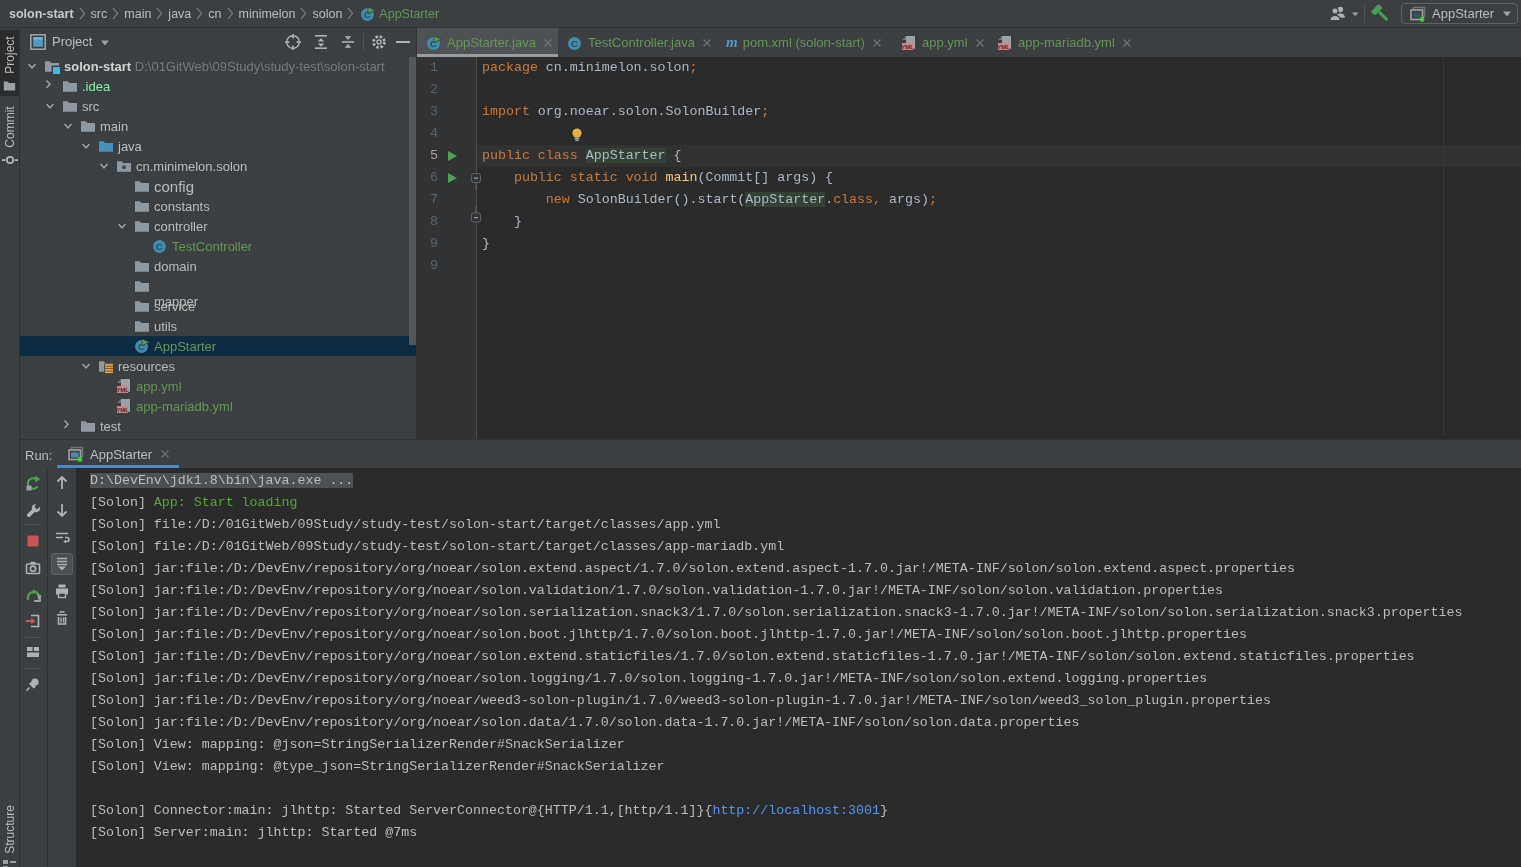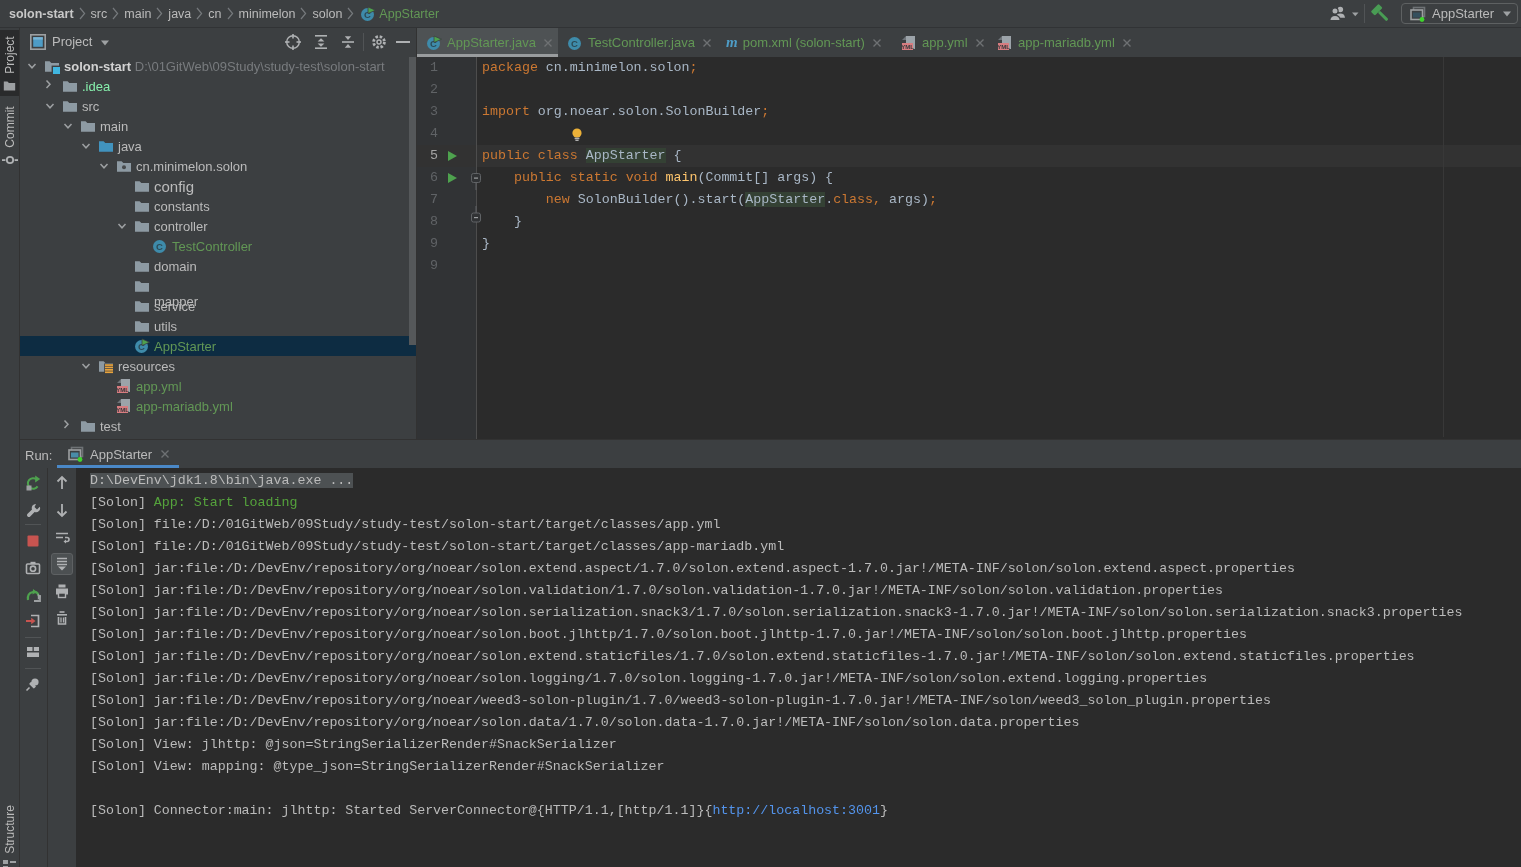--- a/index.html
+++ b/index.html
@@ -492,23 +492,24 @@
     <pre class="abs mono" style="left:14px;top:46px;height:22px;line-height:22px;font-size:13.3px"><span style="color:#bbbbbb">[Solon] file:/D:/01GitWeb/09Study/study-test/solon-start/target/classes/app.yml</span></pre>
     <pre class="abs mono" style="left:14px;top:68px;height:22px;line-height:22px;font-size:13.3px"><span style="color:#bbbbbb">[Solon] file:/D:/01GitWeb/09Study/study-test/solon-start/target/classes/app-mariadb.yml</span></pre>
     <pre class="abs mono" style="left:14px;top:90px;height:22px;line-height:22px;font-size:13.3px"><span style="color:#bbbbbb">[Solon] jar:file:/D:/DevEnv/repository/org/noear/solon.extend.aspect/1.7.0/solon.extend.aspect-1.7.0.jar!/META-INF/solon/solon.extend.aspect.properties</span></pre>
     <pre class="abs mono" style="left:14px;top:112px;height:22px;line-height:22px;font-size:13.3px"><span style="color:#bbbbbb">[Solon] jar:file:/D:/DevEnv/repository/org/noear/solon.validation/1.7.0/solon.validation-1.7.0.jar!/META-INF/solon/solon.validation.properties</span></pre>
     <pre class="abs mono" style="left:14px;top:134px;height:22px;line-height:22px;font-size:13.3px"><span style="color:#bbbbbb">[Solon] jar:file:/D:/DevEnv/repository/org/noear/solon.serialization.snack3/1.7.0/solon.serialization.snack3-1.7.0.jar!/META-INF/solon/solon.serialization.snack3.properties</span></pre>
     <pre class="abs mono" style="left:14px;top:156px;height:22px;line-height:22px;font-size:13.3px"><span style="color:#bbbbbb">[Solon] jar:file:/D:/DevEnv/repository/org/noear/solon.boot.jlhttp/1.7.0/solon.boot.jlhttp-1.7.0.jar!/META-INF/solon/solon.boot.jlhttp.properties</span></pre>
     <pre class="abs mono" style="left:14px;top:178px;height:22px;line-height:22px;font-size:13.3px"><span style="color:#bbbbbb">[Solon] jar:file:/D:/DevEnv/repository/org/noear/solon.extend.staticfiles/1.7.0/solon.extend.staticfiles-1.7.0.jar!/META-INF/solon/solon.extend.staticfiles.properties</span></pre>
     <pre class="abs mono" style="left:14px;top:200px;height:22px;line-height:22px;font-size:13.3px"><span style="color:#bbbbbb">[Solon] jar:file:/D:/DevEnv/repository/org/noear/solon.logging/1.7.0/solon.logging-1.7.0.jar!/META-INF/solon/solon.extend.logging.properties</span></pre>
     <pre class="abs mono" style="left:14px;top:222px;height:22px;line-height:22px;font-size:13.3px"><span style="color:#bbbbbb">[Solon] jar:file:/D:/DevEnv/repository/org/noear/weed3-solon-plugin/1.7.0/weed3-solon-plugin-1.7.0.jar!/META-INF/solon/weed3_solon_plugin.properties</span></pre>
     <pre class="abs mono" style="left:14px;top:244px;height:22px;line-height:22px;font-size:13.3px"><span style="color:#bbbbbb">[Solon] jar:file:/D:/DevEnv/repository/org/noear/solon.data/1.7.0/solon.data-1.7.0.jar!/META-INF/solon/solon.data.properties</span></pre>
-    <pre class="abs mono" style="left:14px;top:266px;height:22px;line-height:22px;font-size:13.3px"><span style="color:#bbbbbb">[Solon] View: jlhttp: @json=StringSerializerRender#SnackSerializer</span></pre>
+    <pre class="abs mono" style="left:14px;top:266px;height:22px;line-height:22px;font-size:13.3px"><span style="color:#bbbbbb">[Solon] View: mapping: @json=StringSerializerRender#SnackSerializer</span></pre>
     <pre class="abs mono" style="left:14px;top:288px;height:22px;line-height:22px;font-size:13.3px"><span style="color:#bbbbbb">[Solon] View: mapping: @type_json=StringSerializerRender#SnackSerializer</span></pre>
     <pre class="abs mono" style="left:14px;top:332px;height:22px;line-height:22px;font-size:13.3px"><span style="color:#bbbbbb">[Solon] Connector:main: jlhttp: Started ServerConnector@{HTTP/1.1,[http/1.1]}{</span><span style="color:#5394ec;">http://localhost:3001</span><span style="color:#bbbbbb">}</span></pre>
+    <pre class="abs mono" style="left:14px;top:354px;height:22px;line-height:22px;font-size:13.3px"><span style="color:#bbbbbb">[Solon] Server:main: jlhttp: Started @7ms</span></pre>
   </div>
 <div class="abs" style="left:25px;top:475px">
     <svg width="16" height="16" viewBox="0 0 16 16">
       <path d="M12.6 11.4 A5.3 5.3 0 1 1 11.6 4.4" fill="none" stroke="#4ea24e" stroke-width="2"></path>
       <path d="M10.2 0.6 L10.2 7.6 L15.2 4.1 Z" fill="#4ea24e"></path>
       <rect x="1.5" y="10.5" width="5" height="5" fill="#9da0a2"></rect>
     </svg>
   </div>
 <div class="abs" style="left:25px;top:502px">
     <svg width="16" height="16" viewBox="0 0 16 16">

